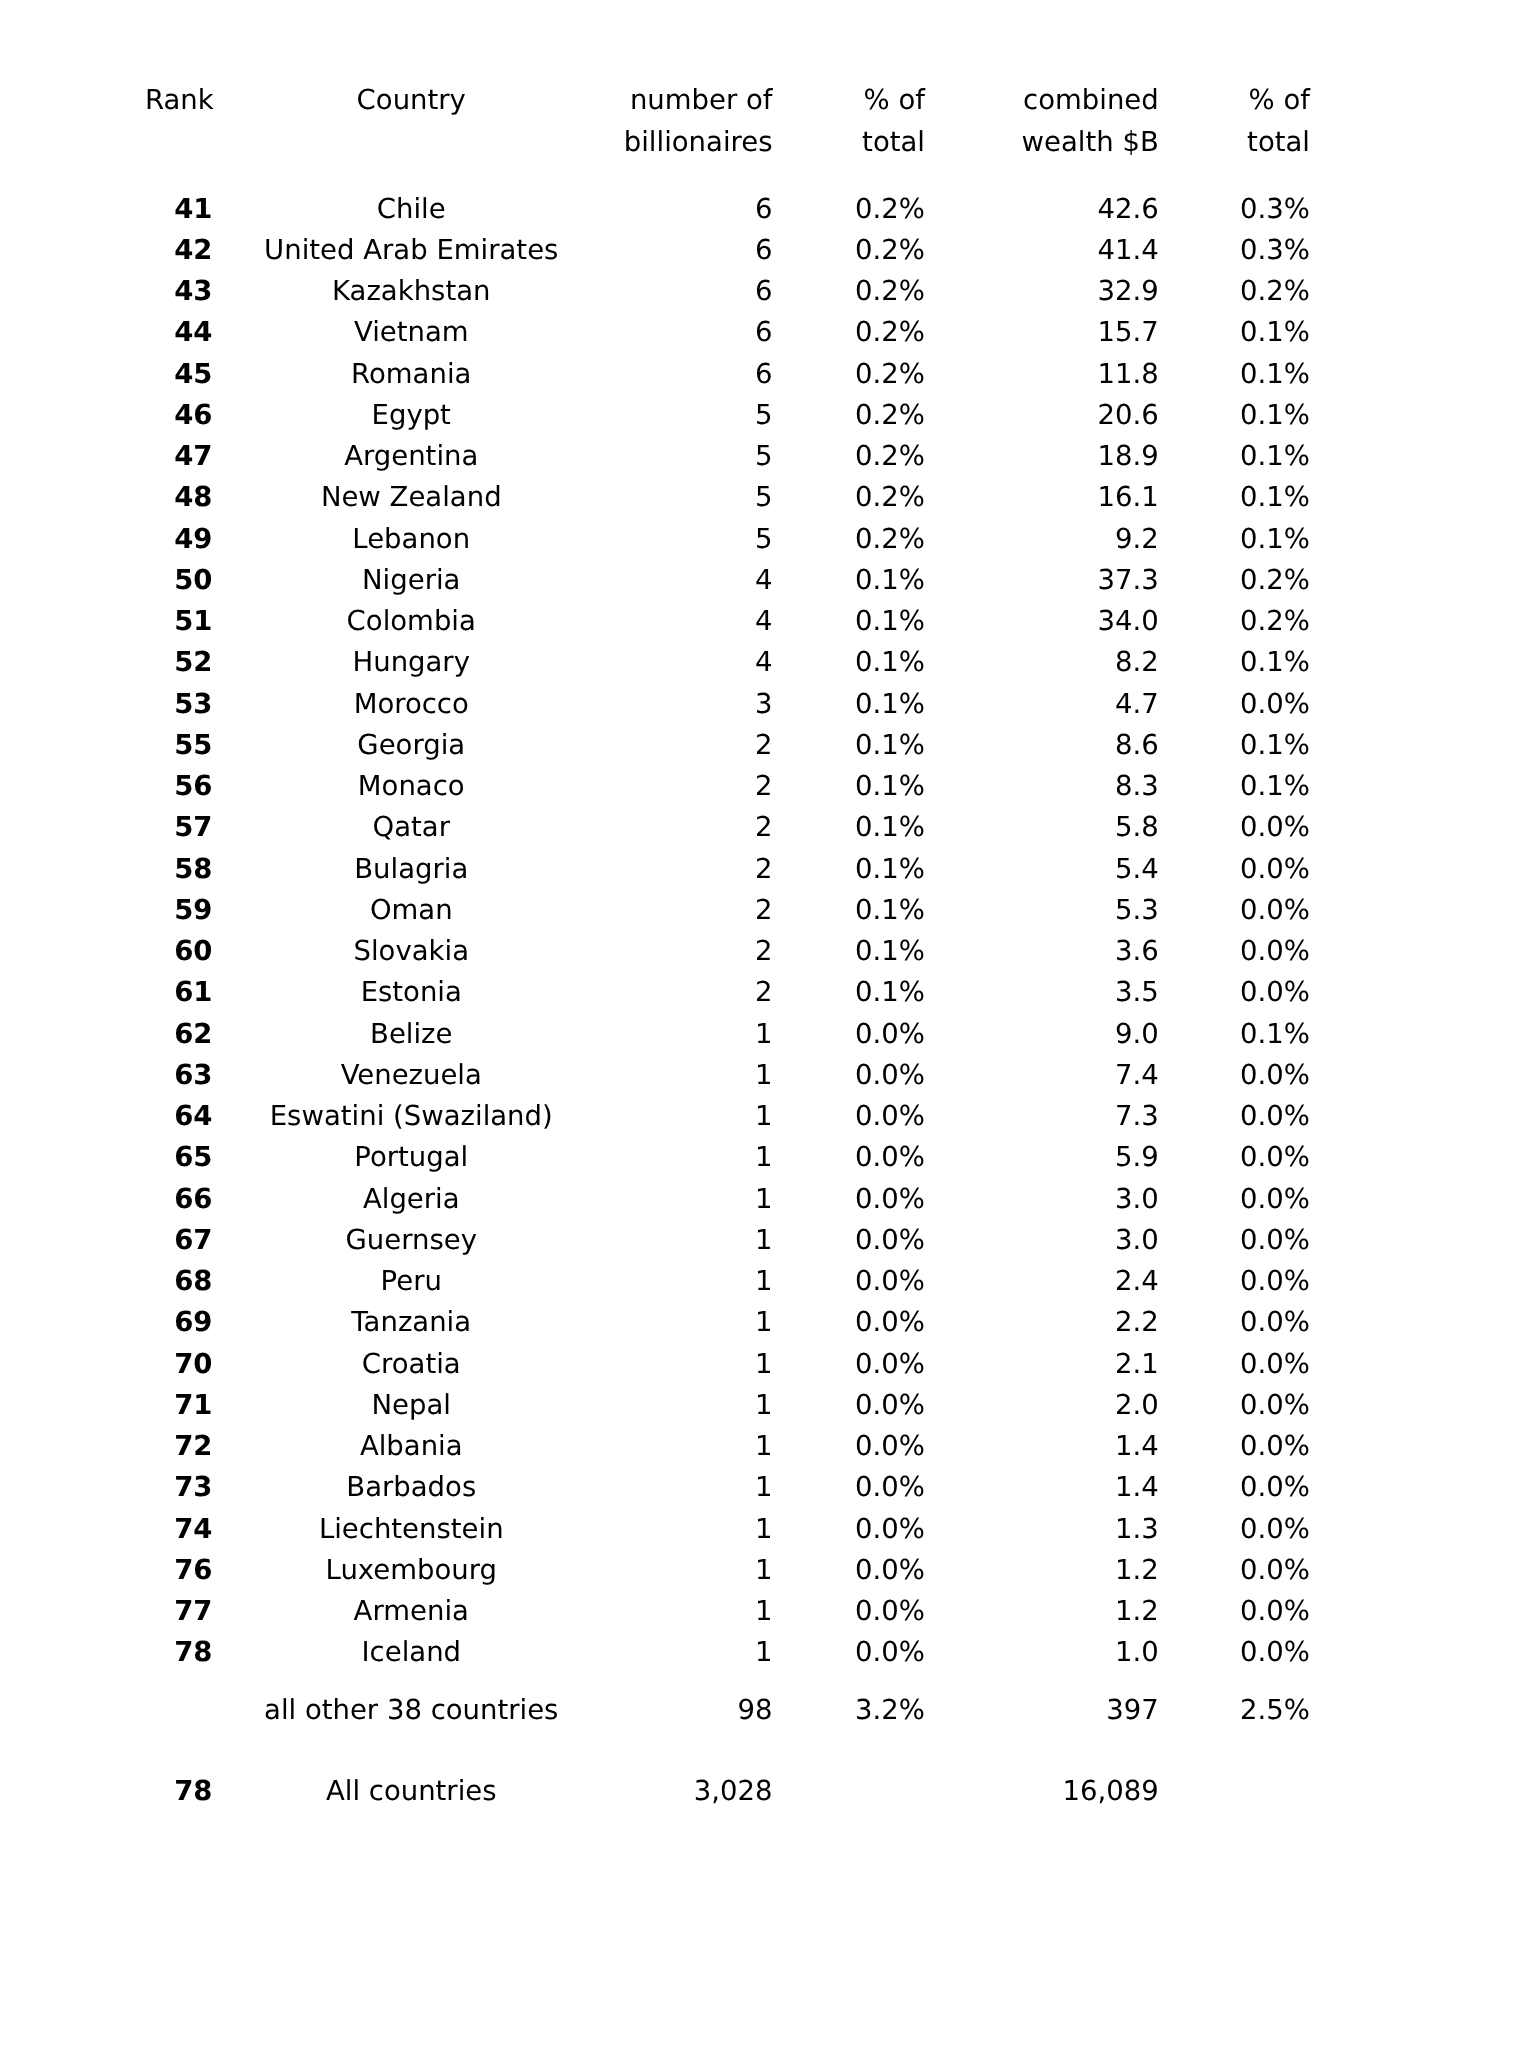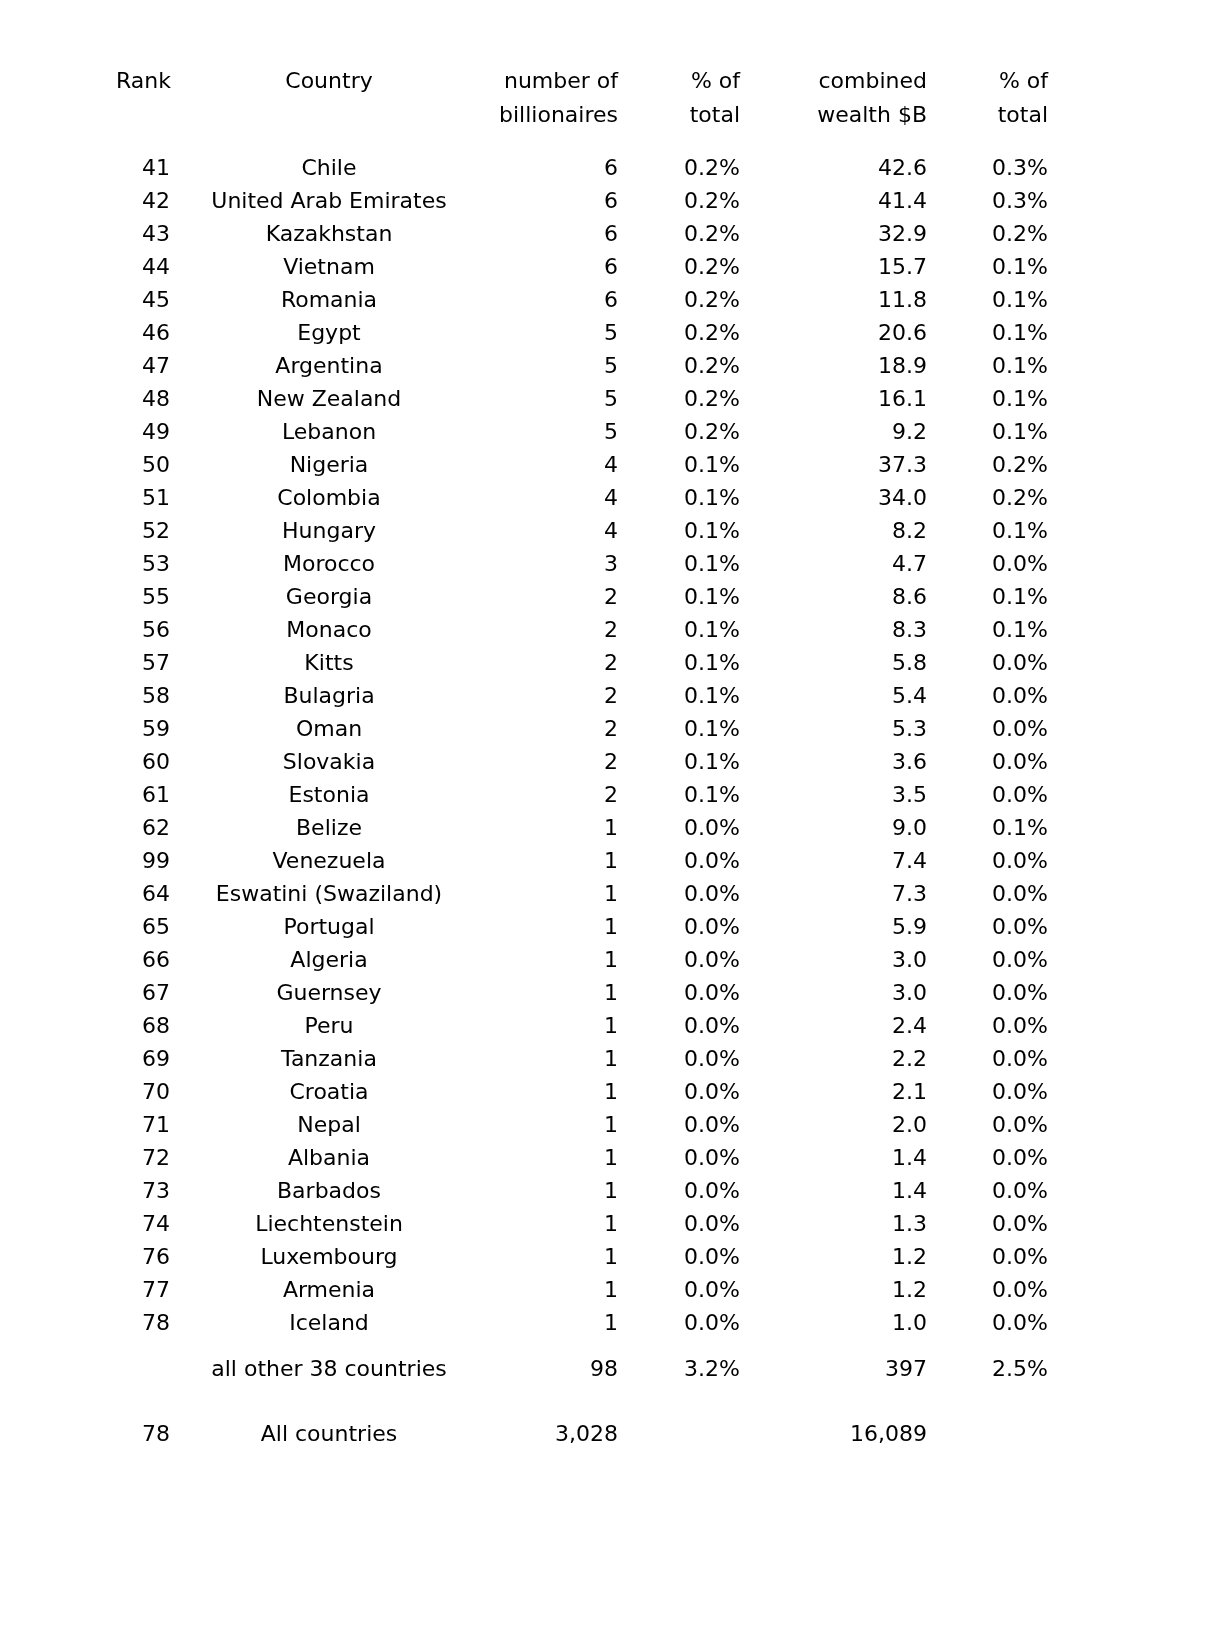--- a/index.html
+++ b/index.html
@@ -33,21 +33,21 @@
   th, td {
     padding: 0;
     font-weight: normal;
     vertical-align: bottom;
     white-space: nowrap;
   }
   thead th { padding-bottom: 19px; }
   .hl { height: 34px; line-height: 34px; }
   .a-right { text-align: right; }
 
-  .c-rank    { text-align: right; padding-right: 8px; }
+  .c-rank    { text-align: right; padding-right: 8px; font-weight: bold; }
   .h-rank    { text-align: left;  padding-left: 4px; margin-top: 48px;  }
   .c-country { text-align: center;  padding-left: 22px; }
 
   tbody td { height: 33px; line-height: 33px; }
 
   tr.gap-small td { padding-top: 13px; }
   tr.gap-large td { padding-top: 32px; }
 </style>
 </head>
 <body>
@@ -206,21 +206,21 @@
         <tr>
     <td class="c-rank">56</td>
     <td class="c-country">Monaco</td>
     <td class="a-right">2</td>
     <td class="a-right">0.1%</td>
     <td class="a-right">8.3</td>
     <td class="a-right">0.1%</td>
   </tr>
         <tr>
     <td class="c-rank">57</td>
-    <td class="c-country">Kitts</td>
+    <td class="c-country">Qatar</td>
     <td class="a-right">2</td>
     <td class="a-right">0.1%</td>
     <td class="a-right">5.8</td>
     <td class="a-right">0.0%</td>
   </tr>
         <tr>
     <td class="c-rank">58</td>
     <td class="c-country">Bulagria</td>
     <td class="a-right">2</td>
     <td class="a-right">0.1%</td>
@@ -253,21 +253,21 @@
   </tr>
         <tr>
     <td class="c-rank">62</td>
     <td class="c-country">Belize</td>
     <td class="a-right">1</td>
     <td class="a-right">0.0%</td>
     <td class="a-right">9.0</td>
     <td class="a-right">0.1%</td>
   </tr>
         <tr>
-    <td class="c-rank">99</td>
+    <td class="c-rank">63</td>
     <td class="c-country">Venezuela</td>
     <td class="a-right">1</td>
     <td class="a-right">0.0%</td>
     <td class="a-right">7.4</td>
     <td class="a-right">0.0%</td>
   </tr>
         <tr>
     <td class="c-rank">64</td>
     <td class="c-country">Eswatini (Swaziland)</td>
     <td class="a-right">1</td>

